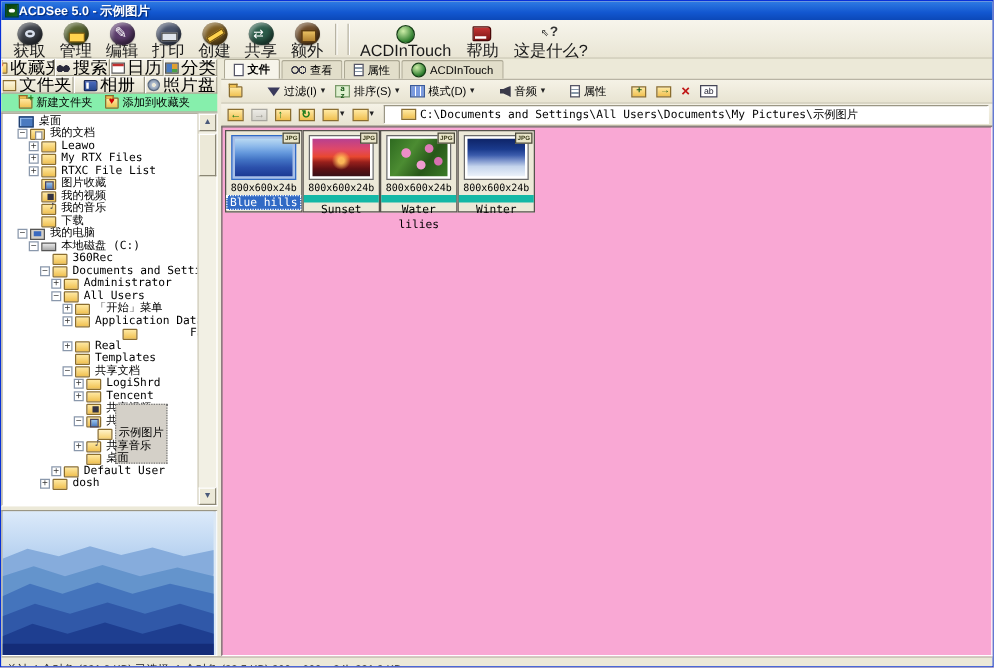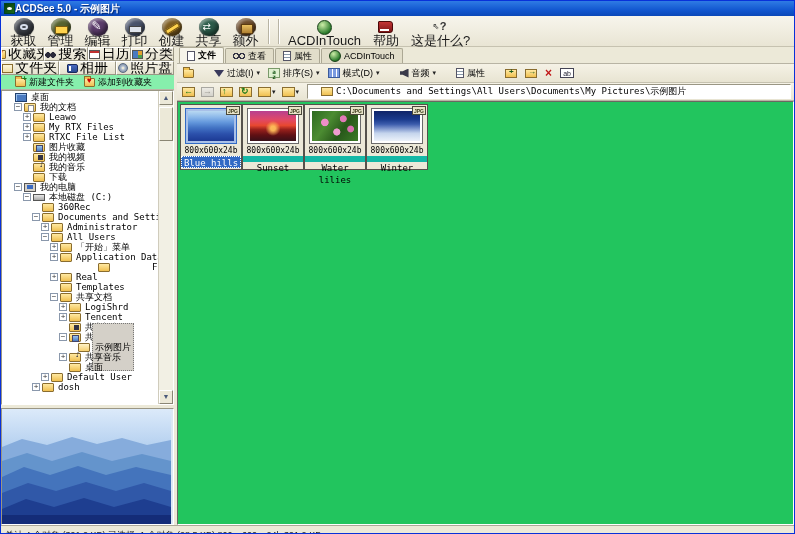--- a/index.html
+++ b/index.html
@@ -132,21 +132,21 @@
 
   .navbar { height:18px; flex:none; display:flex; align-items:center; gap:2px; padding:0 3px; background:linear-gradient(#f5f2e6,#e8e4d2); border-bottom:1px solid #b8b4a4; }
   .nav-btn { display:flex; align-items:center; gap:1px; padding:1px 2px; cursor:default; }
   .navfi { width:13px; height:10px; background:linear-gradient(#ffe9a2,#f0c050); border:1px solid #8a6d2f; position:relative; display:inline-block; }
   .navfi span { position:absolute; left:1px; top:-2px; font-size:9px; font-weight:bold; color:#1a7a1a; line-height:10px; }
   .nav-btn.disabled .navfi { filter:grayscale(1); opacity:.55; }
   .addrwrap { flex:1; display:flex; align-items:center; gap:3px; background:#fff; border:1px solid; border-color:#9a9684 #fff #fff #9a9684; height:15px; padding:0 13px; margin-left:4px; }
   .addr-folder-icon { width:12px; height:9px; flex:none; background:linear-gradient(#ffe9a2,#f0c050); border:1px solid #8a6d2f; }
   .addr-input { flex:1; border:none; outline:none; font:9px "DejaVu Sans Mono",monospace; color:#000; background:transparent; height:12px; }
 
-  .filearea { flex:1; position:relative; background:#22c55e; border:1px solid; border-color:#6a6862 #fff #fff #6a6862; min-height:0; overflow:hidden; }
+  .filearea { flex:1; position:relative; background:#f9a8d4; border:1px solid; border-color:#6a6862 #fff #fff #6a6862; min-height:0; overflow:hidden; }
   .thumbs { position:absolute; top:2px; left:2px; display:flex; }
   .thumb-cell { width:62px; height:66px; background:#ece9d8; border:1px solid #55524c; position:relative; display:flex; flex-direction:column; align-items:center; cursor:default; }
   .timg { margin-top:3px; padding:2px; background:#fff; border:1px solid #6a6a6a; }
   .thumb-cell.selected .timg { background:#a8c0e8; border-color:#316ac5; }
   .art { width:46px; height:30px; }
   .art-blue-hills { background:linear-gradient(to bottom,#b9d9f2 0%,#8db9ea 20%,#6397dc 38%,#4273c4 56%,#2c51ac 76%,#1c3a94 100%); }
   .art-sunset { background:radial-gradient(circle at 50% 58%,rgba(255,190,90,.95) 0 8%,transparent 26%),linear-gradient(to bottom,#b84090 0%,#e04868 28%,#e84830 48%,#98201c 62%,#601014 80%,#381018 100%); }
   .art-water-lilies { background:radial-gradient(circle at 28% 38%,#ee8ec8 0 9%,transparent 11%),radial-gradient(circle at 68% 26%,#e07ab8 0 8%,transparent 10%),radial-gradient(circle at 54% 70%,#f09cd0 0 10%,transparent 12%),radial-gradient(circle at 84% 60%,#d870b0 0 7%,transparent 9%),linear-gradient(125deg,#2e6a20 0%,#4c8c32 35%,#28581a 65%,#3c7c28 100%); }
   .art-winter { background:linear-gradient(to bottom,#0e2468 0%,#1a3a8c 28%,#3c5cac 44%,#7c94cc 58%,#c4d4ec 74%,#ecf2fa 100%); }
   .format-badge { position:absolute; top:1px; right:1px; width:14px; height:9px; background:#e8e4c8; border:1px solid #4a483a; font:bold 5px "Liberation Sans",sans-serif; color:#3a3a1a; text-align:center; line-height:8px; }

